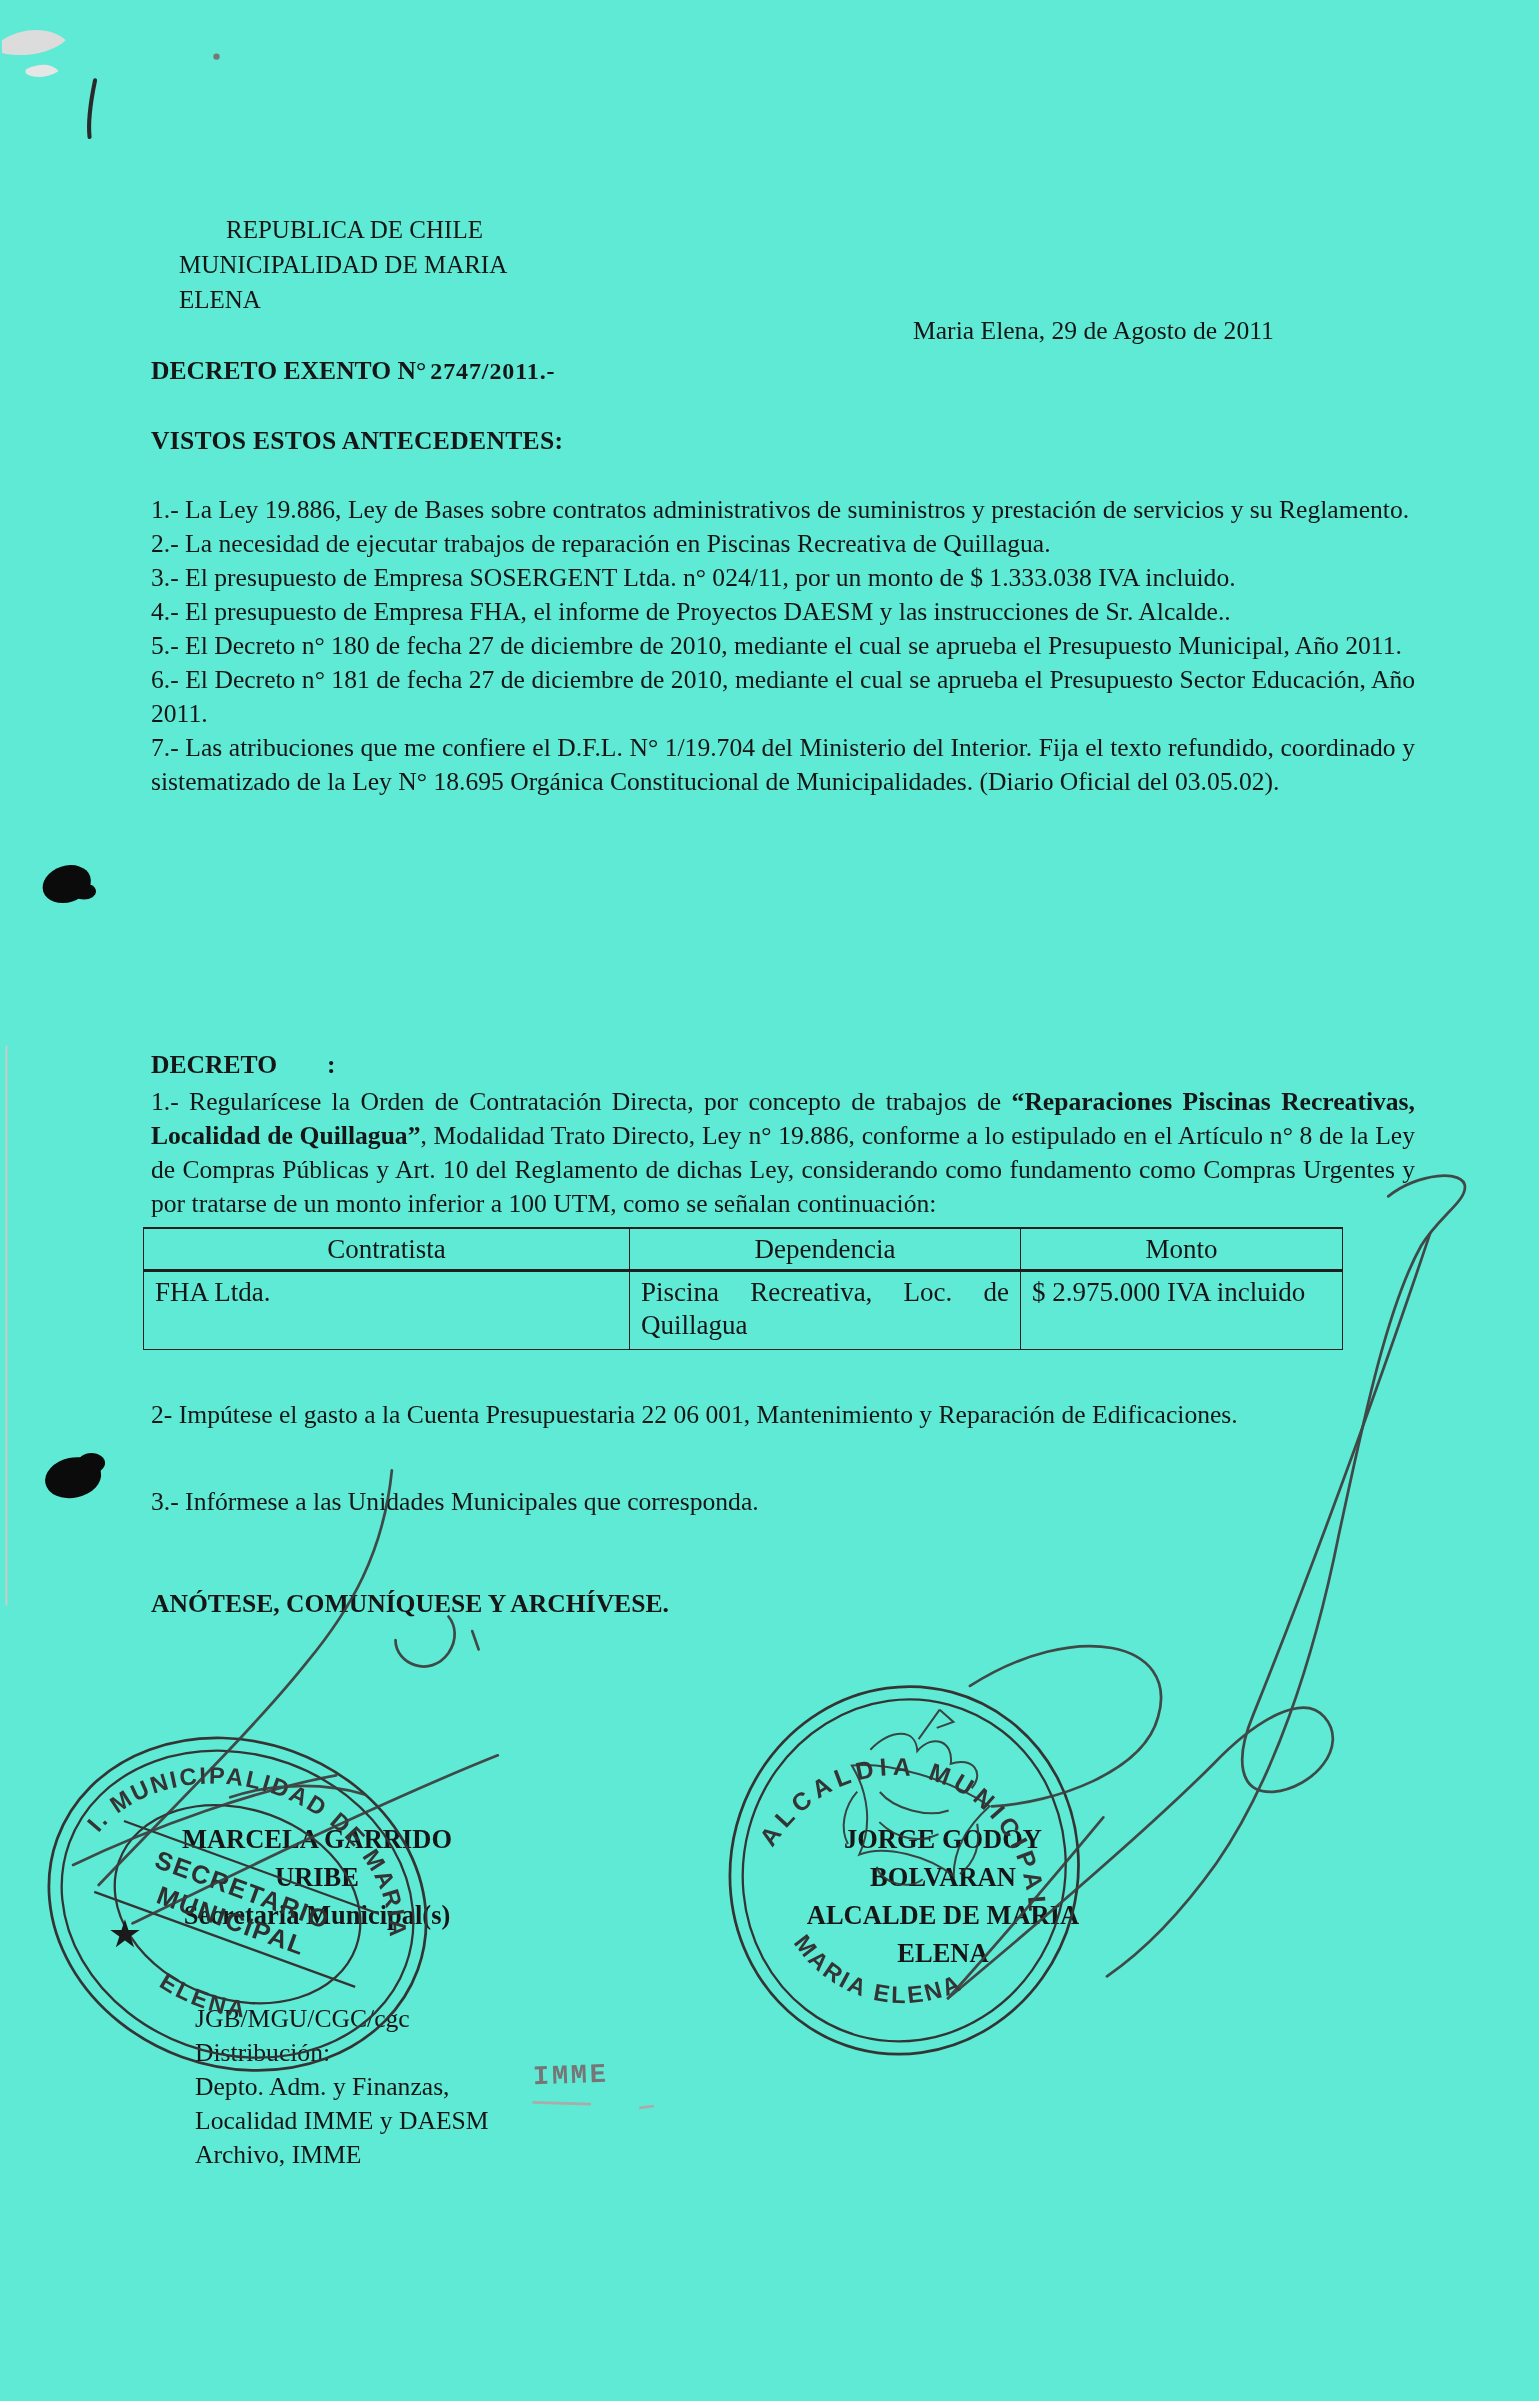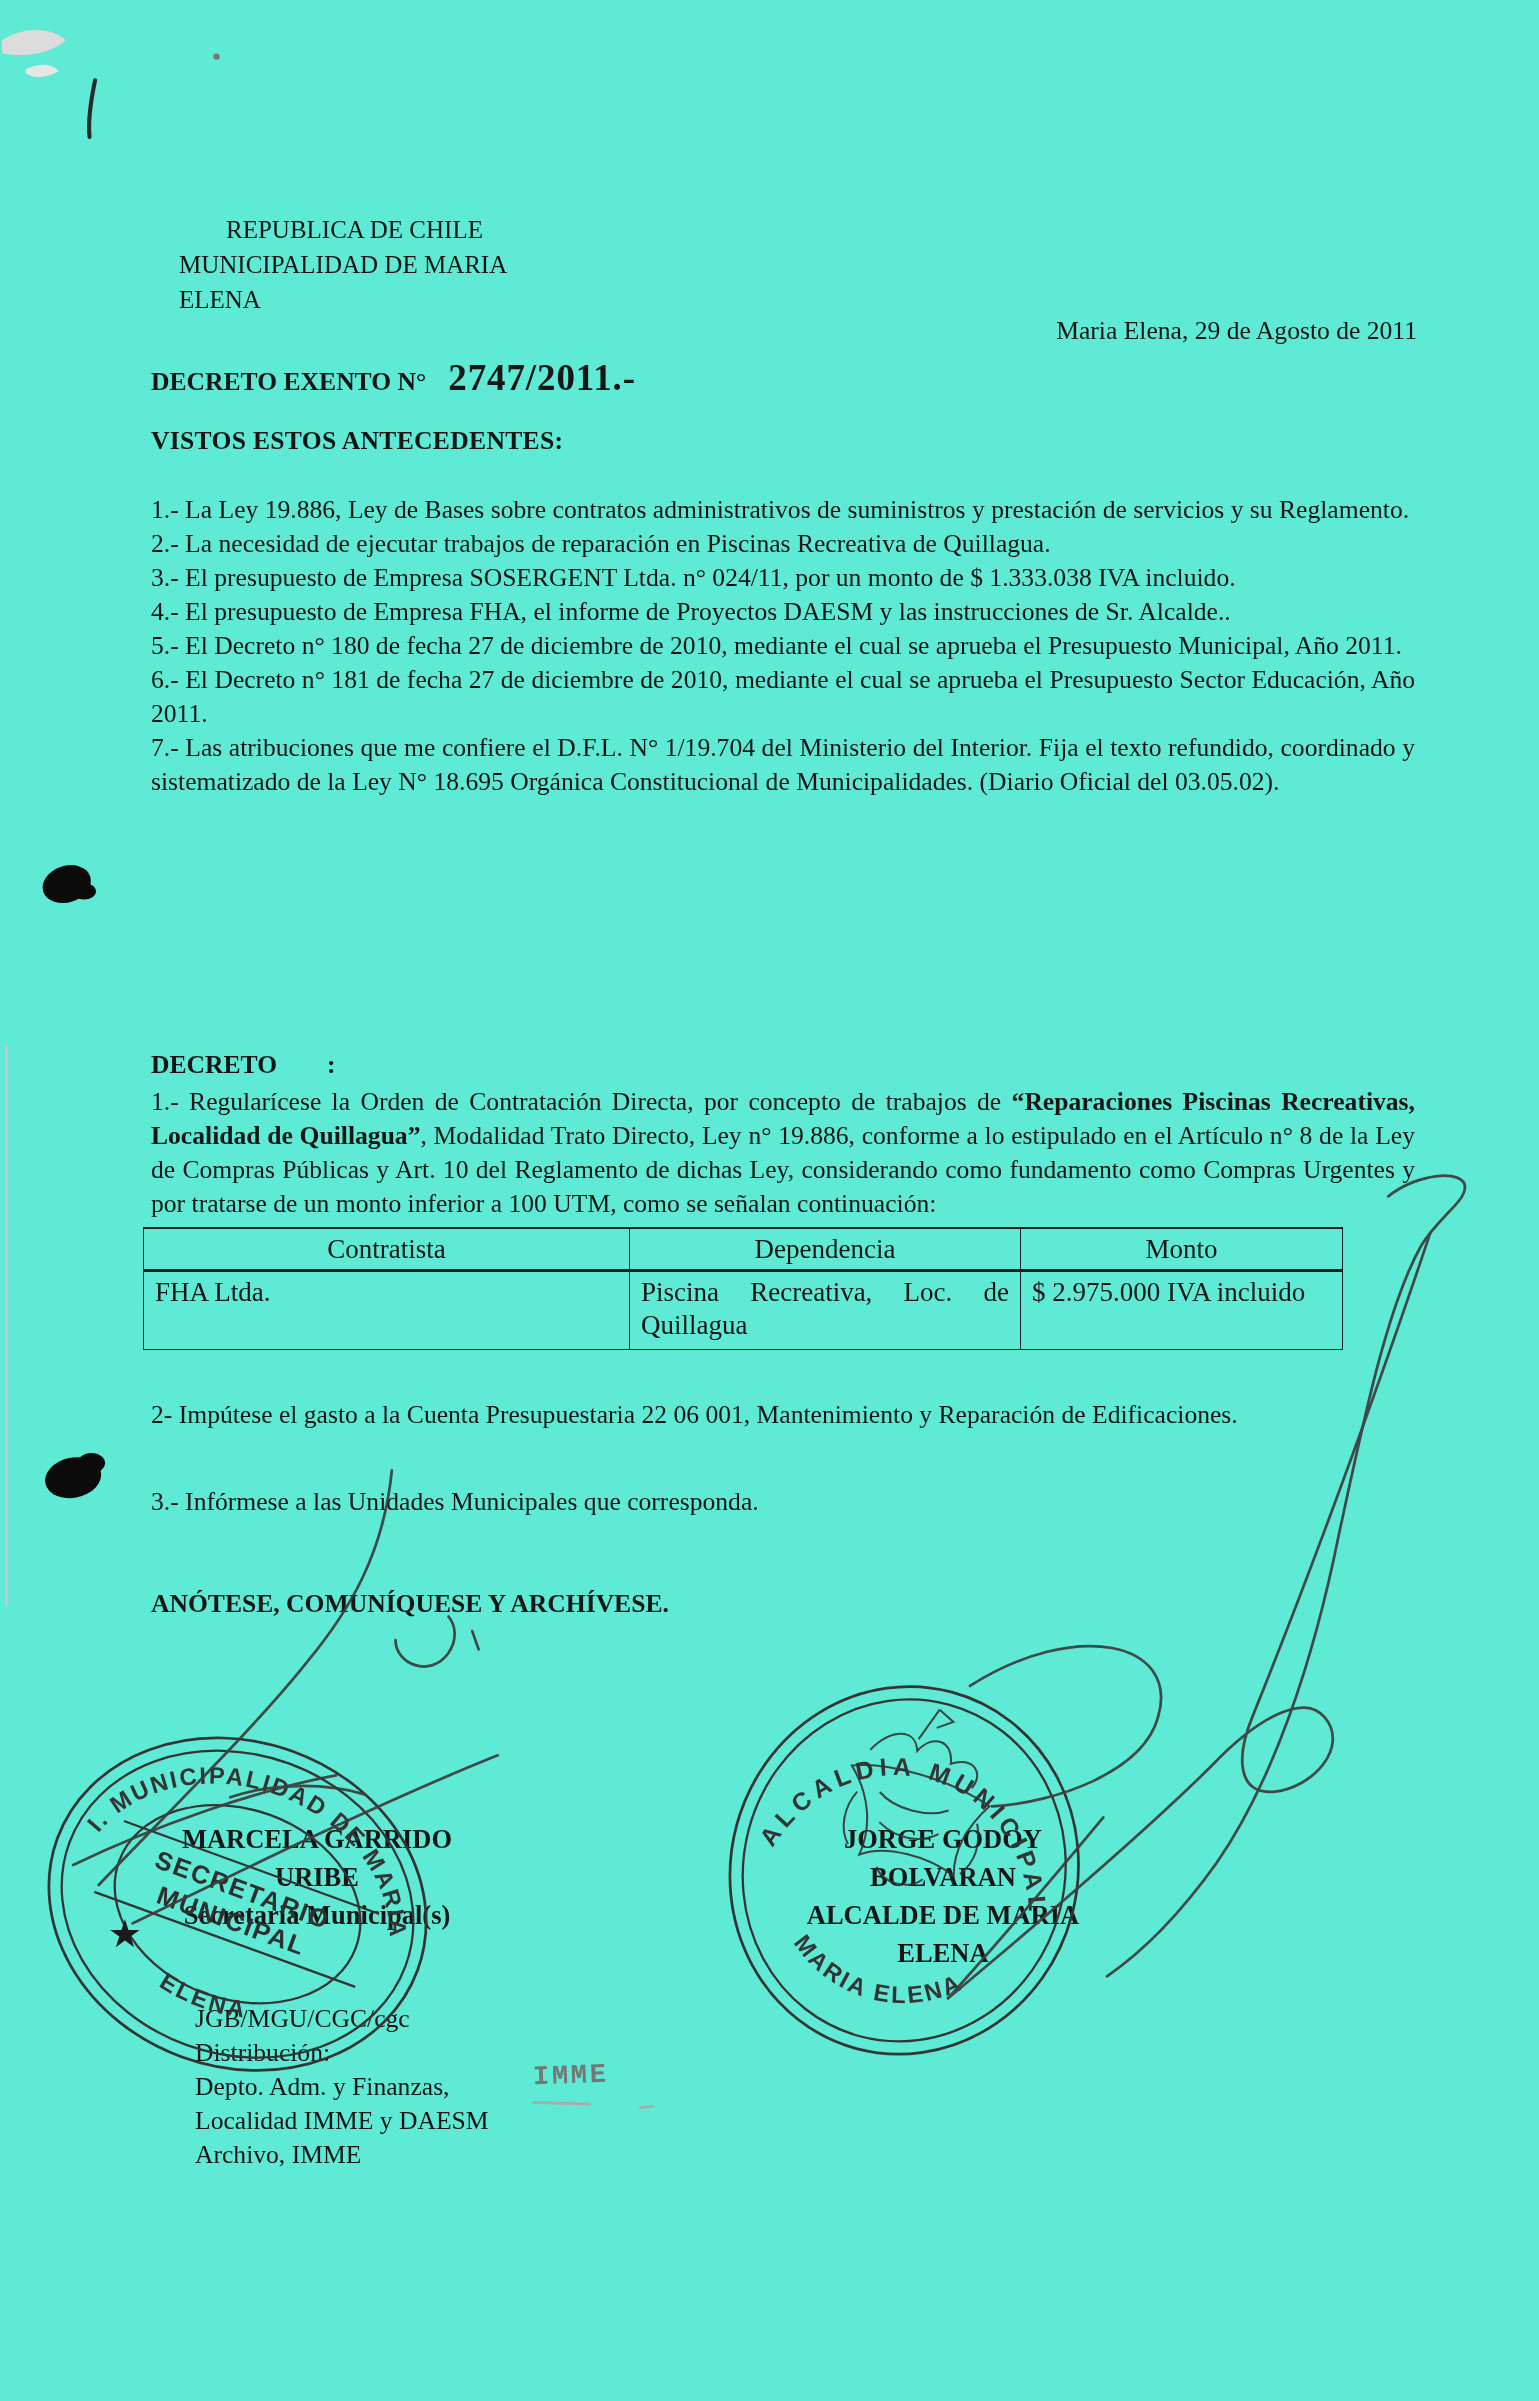--- a/index.html
+++ b/index.html
@@ -8,23 +8,23 @@
     position:relative;
     width:1539px;height:2401px;
     background:#5eead4;
     font-family:"Liberation Serif", serif;
     color:#161616;
     overflow:hidden;
   }
   .abs{position:absolute;}
   .letterhead{top:212px;left:179px;width:351px;font-size:25px;line-height:35px;}
   .letterhead .l1{text-align:center;}
-  .dateline{top:316px;left:913px;width:504px;font-size:25.6px;text-align:right;}
+  .dateline{top:316px;left:913px;width:504px;font-size:25.6px;text-align:left;}
   .decree-line{top:356px;left:151px;font-size:25.6px;font-weight:bold;}
-  .decree-line .num{font-size:37px;margin-left:22px;letter-spacing:0.9px;}
+  .decree-line .num{font-size:24px;margin-left:4px;letter-spacing:0.9px;}
   .vistos{top:426px;left:151px;font-size:25.6px;font-weight:bold;letter-spacing:0.3px;}
   .bodycol{left:151px;width:1264px;font-size:25.6px;line-height:34px;text-align:justify;}
   .antecedentes{top:493px;}
   .antecedentes p{margin:0;}
   .decreto-head{top:1050px;left:151px;font-size:25.6px;font-weight:bold;}
   .decreto-head .colon{margin-left:50px;}
   .p1{top:1085px;}
   .p1 b{font-weight:bold;}
   .contract-table{position:absolute;left:143px;top:1227px;border-collapse:collapse;font-size:27px;table-layout:fixed;}
   .contract-table th,.contract-table td{border:1.8px solid #1f1f1f;}

